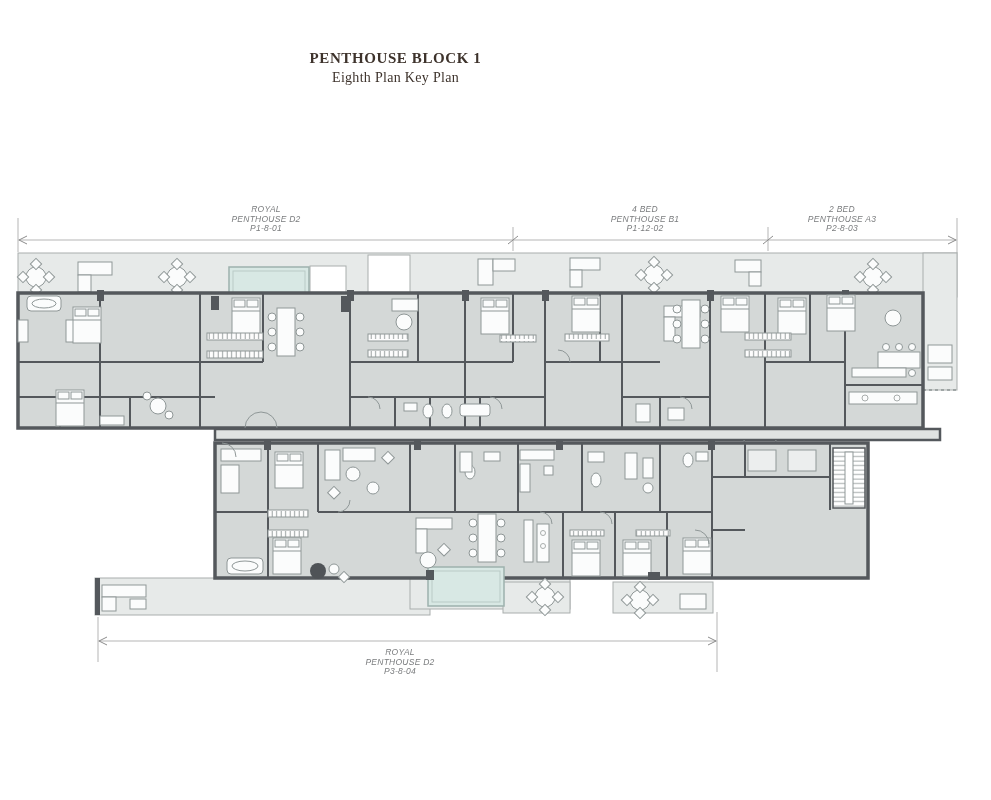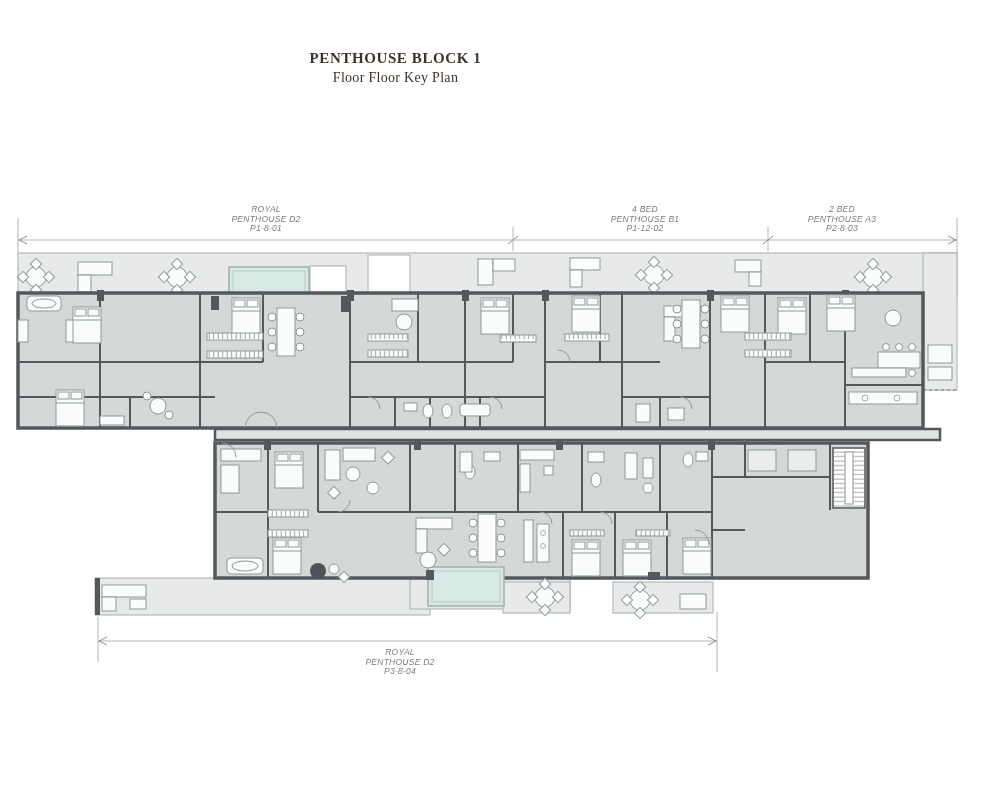--- a/index.html
+++ b/index.html
@@ -34,21 +34,21 @@
   .pooli{fill:none;stroke:#b9cac6;stroke-width:1;}
   .closet{fill:url(#railp);stroke:#8f9797;stroke-width:1;}
   .door{stroke:#8f9797;stroke-width:1;fill:none;}
   .thin{stroke:#a9aead;stroke-width:1;fill:none;}
 </style>
 </head>
 <body>
 
 <div class="title-block">
   <div class="title-main">PENTHOUSE BLOCK 1</div>
-  <div class="title-sub">Floor Floor Key Plan</div>
+  <div class="title-sub">Eighth Plan Key Plan</div>
 </div>
 
 <div class="unit-label" style="left:166px;top:205px">
   <span>ROYAL</span>
   <span>PENTHOUSE D2</span>
   <span>P1-8-01</span>
 </div>
 <div class="unit-label" style="left:545px;top:205px">
   <span>4 BED</span>
   <span>PENTHOUSE B1</span>

